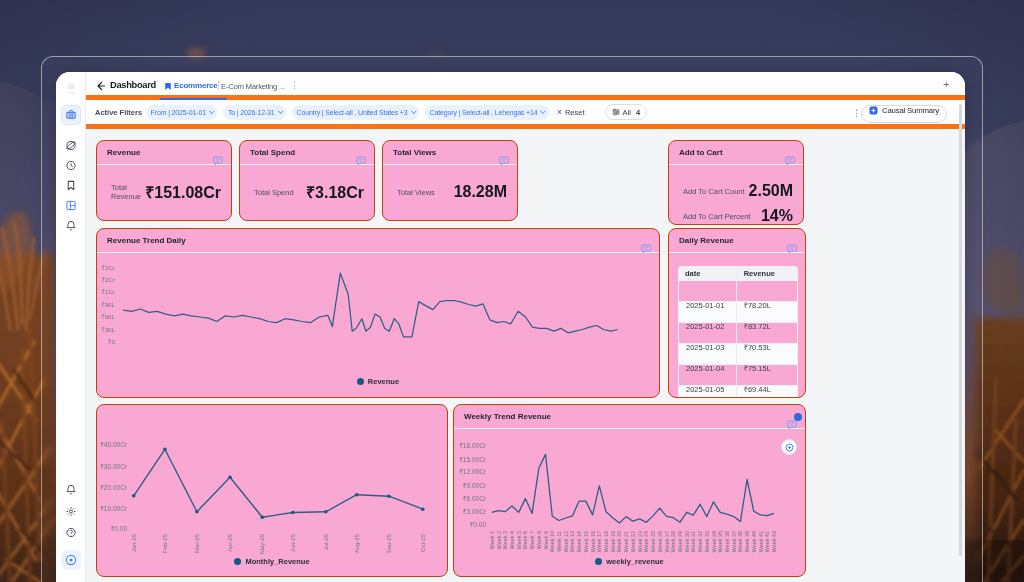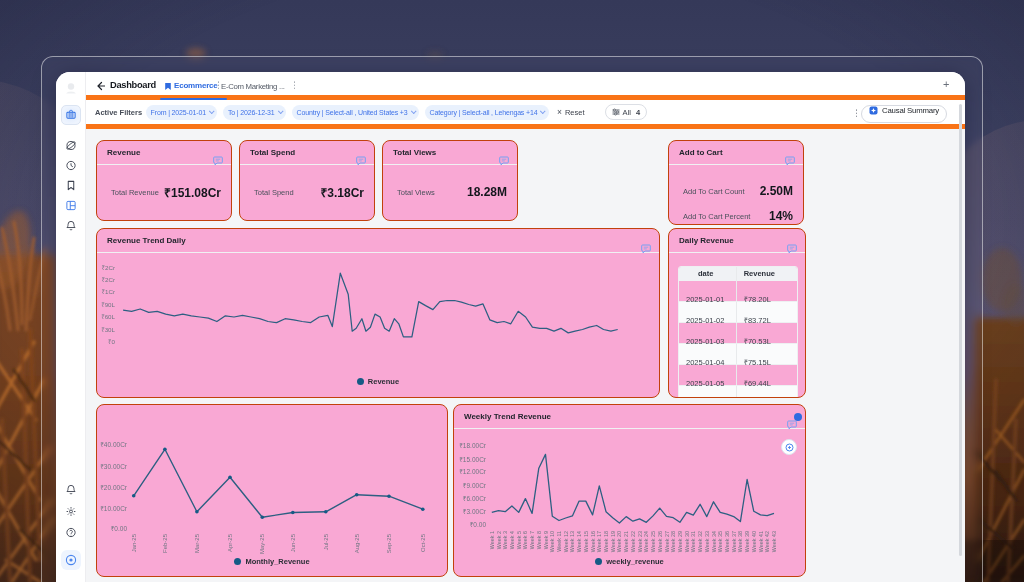--- a/index.html
+++ b/index.html
@@ -10,28 +10,28 @@
 .sideicon{position:absolute;left:50%;transform:translateX(-50%)}
 .main{position:absolute;left:30px;top:0;width:879px;height:510px}
 .header{position:absolute;left:0;top:0;width:879px;height:28px;background:#fff;border-bottom:5px solid #f97316}
 .filters{position:absolute;left:0;top:28px;width:879px;height:29px;background:#fff;border-bottom:5px solid #f97316;display:flex;align-items:center}
 .content{position:absolute;left:0;top:57px;width:879px;height:453px;background:#f4f5f7}
 .card{position:absolute;background:#f9a8d4;border:1px solid #c2410c;border-radius:8px;overflow:hidden}
 .ct{position:relative;height:24px;line-height:24px;padding:0 10px;font-size:8px;font-weight:bold;color:#23262e;border-bottom:1px solid #f0f1f3}
 .cicon{position:absolute;right:8px;top:11px}
 .kv{position:absolute;left:14px;right:10px;height:14px;display:flex;justify-content:space-between;align-items:center}
 .kl{font-size:7.5px;color:#4a505b}
-.kn{font-size:12px;font-weight:bold;color:#14171d}
+.kn{font-size:16px;font-weight:bold;color:#14171d}
 .chartsvg{position:absolute;left:0}
 .legend{position:absolute;left:0;width:100%;display:flex;justify-content:center;align-items:center;gap:4px;font-size:7.5px;font-weight:bold;color:#2a2e36}
 .ldot{width:7px;height:7px;border-radius:50%;background:#155a85}
 .chip{display:inline-flex;align-items:center;height:15px;padding:0 4.5px;border-radius:8px;background:#e9f1fd;color:#4073e8;font-size:7px;letter-spacing:-0.15px;white-space:nowrap;margin-right:6px}
 .chev{display:inline-block;margin-left:3px;width:4px;height:4px;border-right:1px solid #7f9ff0;border-bottom:1px solid #7f9ff0;transform:rotate(45deg) translateY(-1px)}
 .tr{display:flex;height:21px;line-height:21px;font-size:7.5px;color:#3c414b;border-bottom:1px solid #eef0f2}
-.tr div{padding:8px 7px}
+.tr div{padding:14px 7px}
 .tr div+div,.th2{border-left:1px solid #e8eaec}
 .tr div:first-child{width:48%}
 .tr.alt{background:#fafbfc}
 </style></head>
 <body>
 <div class="bg">
 <svg width="1024" height="582" style="position:absolute;left:0;top:0">
 <defs>
 <filter id="bl" x="-40%" y="-40%" width="180%" height="180%">
           <feGaussianBlur stdDeviation="3"></feGaussianBlur>
@@ -255,21 +255,21 @@
           </svg>
         <div class="legend" style="top:148px"><span class="ldot"></span>Revenue</div>
       </div>
       <div class="card" style="left:582px;top:99px;width:138px;height:170px">
         <div class="ct">Daily Revenue<span class="cicon"><svg width="10" height="10" viewBox="0 0 10 10">
                 <path d="M1.5 1h7a.8.8 0 0 1 .8.8v4.4a.8.8 0 0 1-.8.8H4l-2 1.8V7H1.5a.8.8 0 0 1-.8-.8V1.8a.8.8 0 0 1 .8-.8z" fill="none" stroke="#74a0f3" stroke-width="1"></path>
                 <path d="M2.8 3.2h4.4M2.8 4.9h3" stroke="#74a0f3" stroke-width=".7"></path>
               </svg></span></div>
         <div style="position:absolute;left:9px;top:37px;width:120px;border:1px solid #eef0f2;border-radius:3px;overflow:hidden">
           <div style="display:flex;height:14px;line-height:14px;font-size:7.5px;font-weight:bold;color:#2c313b;background:#f0f2f5">
-              <div style="width:48%;padding:0 19px">date</div>
+              <div style="width:48%;padding:0 6px">date</div>
               <div class="th2" style="padding:0 7px">Revenue</div>
             </div>
           <div class="tr">
               <div>2025-01-01</div>
               <div>₹78.20L</div>
             </div>
             <div class="tr alt">
               <div>2025-01-02</div>
               <div>₹83.72L</div>
             </div>

